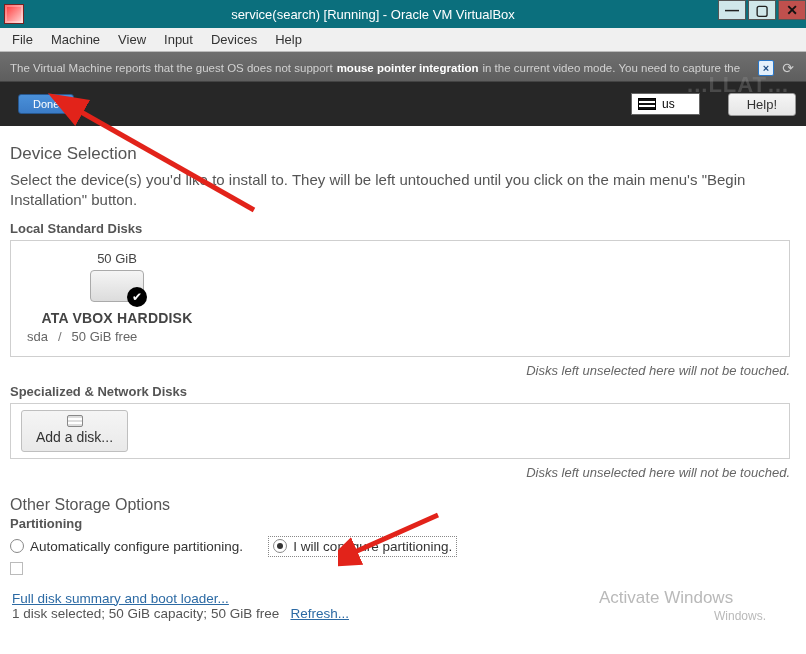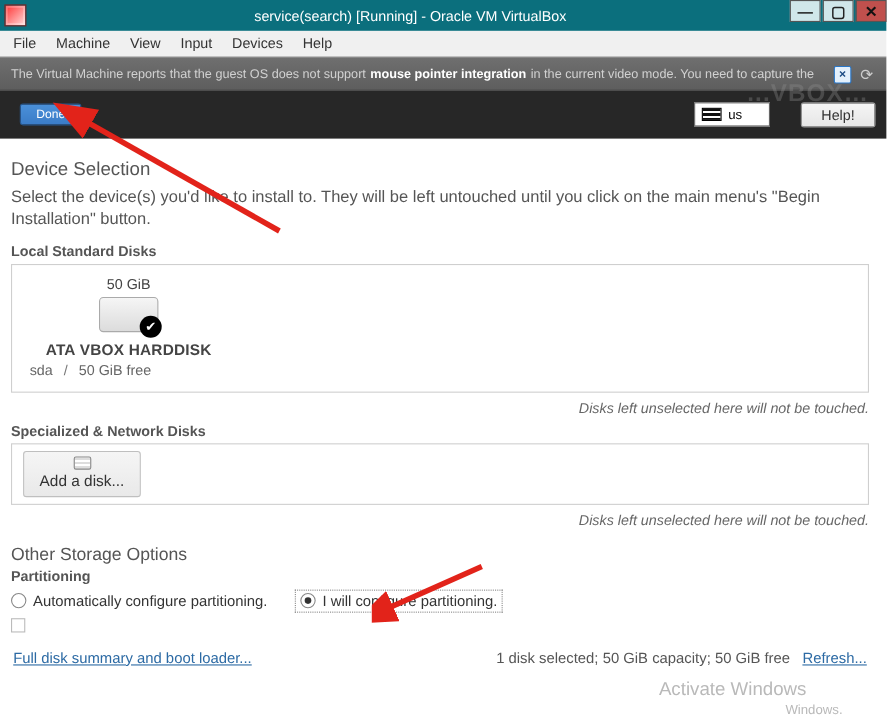--- a/index.html
+++ b/index.html
@@ -249,29 +249,29 @@
 
   .check-row { display:flex; align-items:center; gap:8px; margin-top:2px; color:#9d9d9d;}
   .checkbox {
     width:13px;height:13px;border:1px solid #bbb;background:#fff;
   }
 
   .link { color:#2c6aa4; text-decoration: underline; font-size:13.5px; }
 
   .footer {
     display:flex; justify-content:space-between; 
-    margin-top:16px; padding: 0 2px;
+    margin-top:16px; padding: 0 2px; flex-direction: column;
   }
   .status-text { color:#555; font-size:13.5px; }
 
   
   .watermark {
     position: absolute;
     right: 40px;
-    bottom: 2px;
+    bottom: 31px;
     color: #b9b9b9;
     font-size: 17px;
     text-align: left;
     line-height: 1.2;
     pointer-events: none;
   }
   .faint-overlay {
     position:absolute;
     right: 16px;
     top: 72px;
@@ -315,21 +315,21 @@
 <div class="infobar">
   <span class="info-text">The Virtual Machine reports that the guest OS does not support </span>
   <span class="info-bold">mouse pointer integration</span>
   <span class="info-text"> in the current video mode. You need to capture the</span>
   <span class="info-right">
     <span class="info-close-icon">×</span>
     <span class="info-toggle-icon">⟳</span>
   </span>
 </div>
 
-<span class="faint-overlay">...VBOX…</span>
+<span class="faint-overlay">...LLAT…</span>
 
 <div class="installer-header">
   <button class="done-btn">Done</button>
   <span class="spacer"></span>
   <span class="kb-lang">
     <span class="kb-icon"></span>
     <span>us</span>
   </span>
   <button class="help-btn">Help!</button>
 </div>

